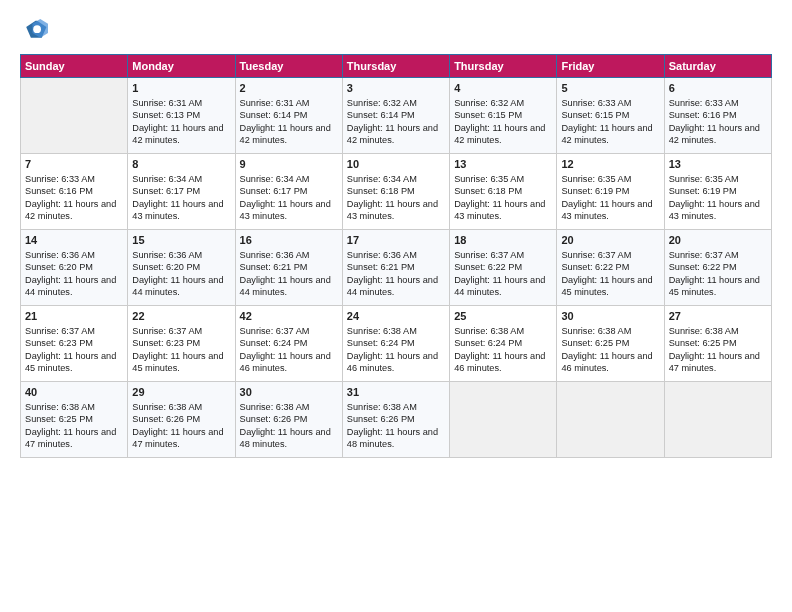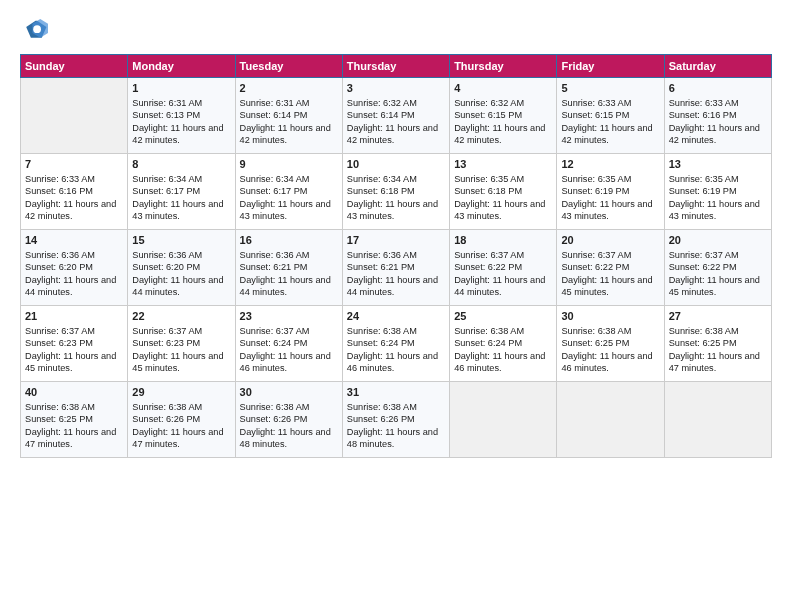--- a/index.html
+++ b/index.html
@@ -147,21 +147,21 @@
           <td><span class="day-num">15</span><span>Sunrise: 6:36 AM</span><br><span>Sunset: 6:20 PM</span><br><span>Daylight: 11 hours and 44 minutes.</span></td>
           <td><span class="day-num">16</span><span>Sunrise: 6:36 AM</span><br><span>Sunset: 6:21 PM</span><br><span>Daylight: 11 hours and 44 minutes.</span></td>
           <td><span class="day-num">17</span><span>Sunrise: 6:36 AM</span><br><span>Sunset: 6:21 PM</span><br><span>Daylight: 11 hours and 44 minutes.</span></td>
           <td><span class="day-num">18</span><span>Sunrise: 6:37 AM</span><br><span>Sunset: 6:22 PM</span><br><span>Daylight: 11 hours and 44 minutes.</span></td>
           <td><span class="day-num">20</span><span>Sunrise: 6:37 AM</span><br><span>Sunset: 6:22 PM</span><br><span>Daylight: 11 hours and 45 minutes.</span></td>
           <td><span class="day-num">20</span><span>Sunrise: 6:37 AM</span><br><span>Sunset: 6:22 PM</span><br><span>Daylight: 11 hours and 45 minutes.</span></td>
         </tr>
         <tr>
           <td><span class="day-num">21</span><span>Sunrise: 6:37 AM</span><br><span>Sunset: 6:23 PM</span><br><span>Daylight: 11 hours and 45 minutes.</span></td>
           <td><span class="day-num">22</span><span>Sunrise: 6:37 AM</span><br><span>Sunset: 6:23 PM</span><br><span>Daylight: 11 hours and 45 minutes.</span></td>
-          <td><span class="day-num">23</span><span>Sunrise: 6:37 AM</span><br><span>Sunset: 6:24 PM</span><br><span>Daylight: 11 hours and 46 minutes.</span></td>
+          <td><span class="day-num">42</span><span>Sunrise: 6:37 AM</span><br><span>Sunset: 6:24 PM</span><br><span>Daylight: 11 hours and 46 minutes.</span></td>
           <td><span class="day-num">24</span><span>Sunrise: 6:38 AM</span><br><span>Sunset: 6:24 PM</span><br><span>Daylight: 11 hours and 46 minutes.</span></td>
           <td><span class="day-num">25</span><span>Sunrise: 6:38 AM</span><br><span>Sunset: 6:24 PM</span><br><span>Daylight: 11 hours and 46 minutes.</span></td>
           <td><span class="day-num">30</span><span>Sunrise: 6:38 AM</span><br><span>Sunset: 6:25 PM</span><br><span>Daylight: 11 hours and 46 minutes.</span></td>
           <td><span class="day-num">27</span><span>Sunrise: 6:38 AM</span><br><span>Sunset: 6:25 PM</span><br><span>Daylight: 11 hours and 47 minutes.</span></td>
         </tr>
         <tr>
           <td><span class="day-num">40</span><span>Sunrise: 6:38 AM</span><br><span>Sunset: 6:25 PM</span><br><span>Daylight: 11 hours and 47 minutes.</span></td>
           <td><span class="day-num">29</span><span>Sunrise: 6:38 AM</span><br><span>Sunset: 6:26 PM</span><br><span>Daylight: 11 hours and 47 minutes.</span></td>
           <td><span class="day-num">30</span><span>Sunrise: 6:38 AM</span><br><span>Sunset: 6:26 PM</span><br><span>Daylight: 11 hours and 48 minutes.</span></td>
           <td><span class="day-num">31</span><span>Sunrise: 6:38 AM</span><br><span>Sunset: 6:26 PM</span><br><span>Daylight: 11 hours and 48 minutes.</span></td>

